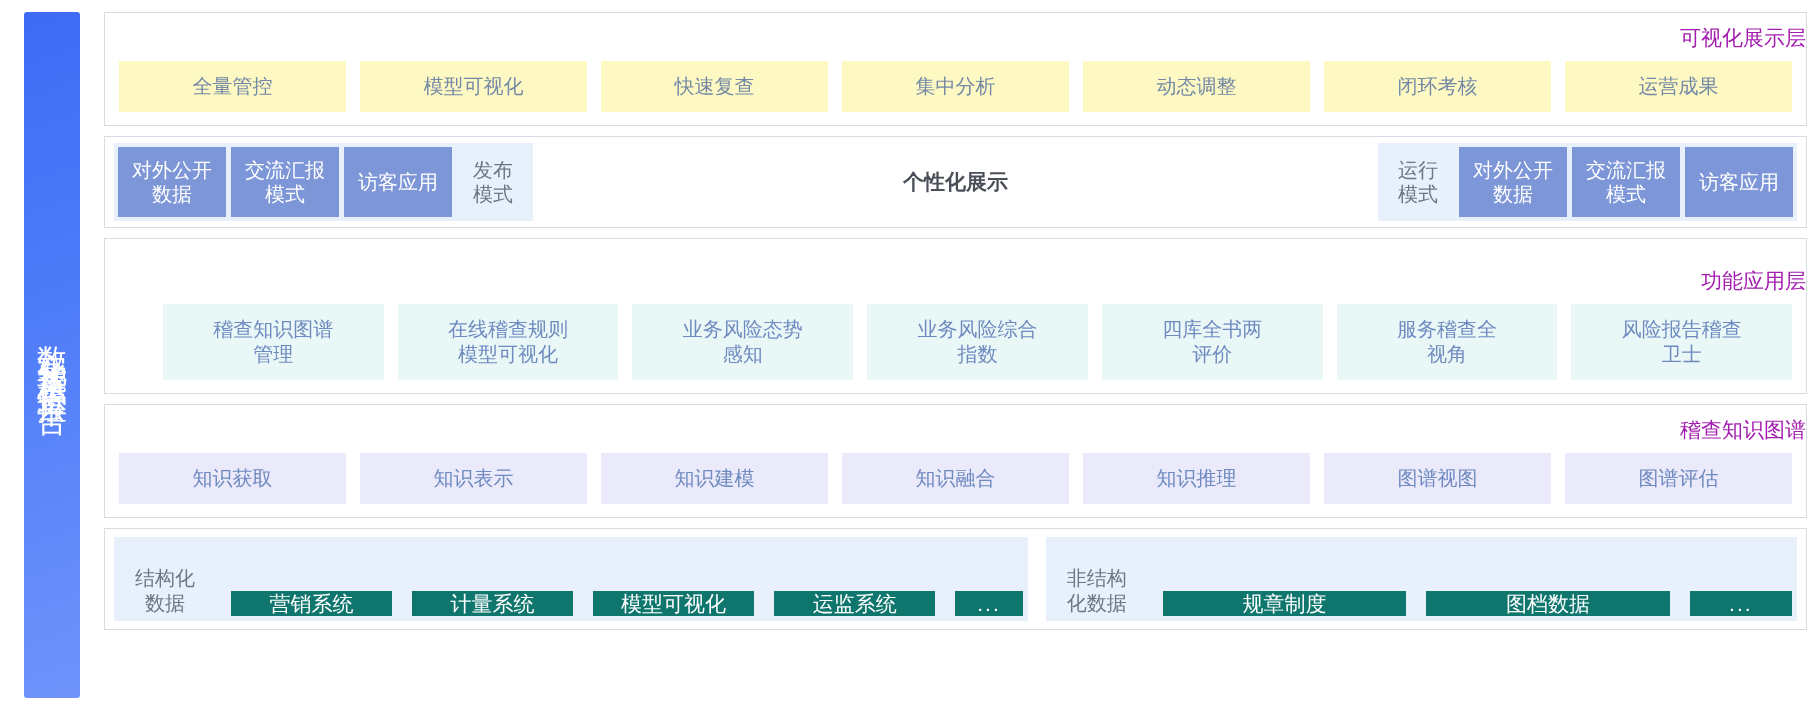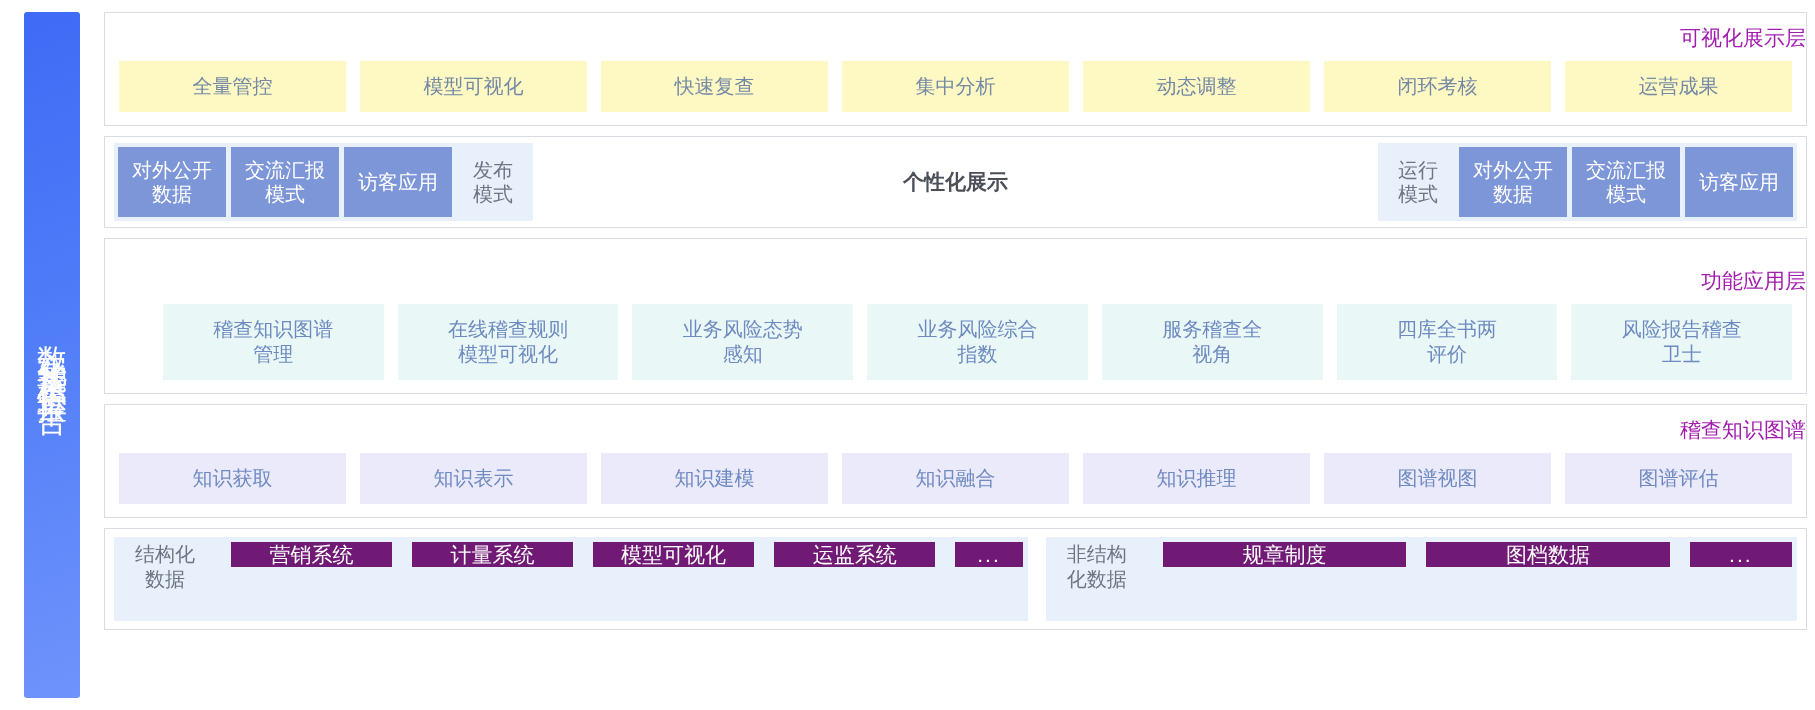--- a/index.html
+++ b/index.html
@@ -164,41 +164,41 @@
   .data-inner {
     display: flex;
     align-items: stretch;
     height: 84px;
     margin: 0 9px;
     gap: 18px;
   }
   .data-group {
     background: #e8f1fb;
     display: flex;
-    align-items: flex-start;
+    align-items: flex-end;
     padding: 5px;
     gap: 20px;
     box-sizing: border-box;
   }
   .data-group.structured { flex: 1 1 0; }
   .data-group.unstructured { flex: 0.82 1 0; }
   .data-label {
     color: #6d7684;
     font-size: 20px;
     display: flex;
     align-items: center;
     justify-content: center;
     text-align: center;
     line-height: 1.25;
     padding: 0 16px;
     box-sizing: border-box;
     flex: 0 0 auto;
   }
   .data-box {
-    background: #701a75;
+    background: #0f766e;
     color: #ffffff;
     font-size: 21px;
     display: flex;
     align-items: center;
     justify-content: center;
     text-align: center;
     line-height: 1.2;
     flex: 1 1 0;
     box-sizing: border-box;
   }
@@ -250,22 +250,22 @@
       </div>
     </div>
 
     <div class="layer layer-func">
       <div class="layer-title">功能应用层</div>
       <div class="chips">
         <div class="chip">稽查知识图谱<br>管理</div>
         <div class="chip">在线稽查规则<br>模型可视化</div>
         <div class="chip">业务风险态势<br>感知</div>
         <div class="chip">业务风险综合<br>指数</div>
+        <div class="chip">四库全书两<br>评价</div>
         <div class="chip">服务稽查全<br>视角</div>
-        <div class="chip">四库全书两<br>评价</div>
         <div class="chip">风险报告稽查<br>卫士</div>
       </div>
     </div>
 
     <div class="layer layer-kg">
       <div class="layer-title">稽查知识图谱</div>
       <div class="chips">
         <div class="chip">知识获取</div>
         <div class="chip">知识表示</div>
         <div class="chip">知识建模</div>

